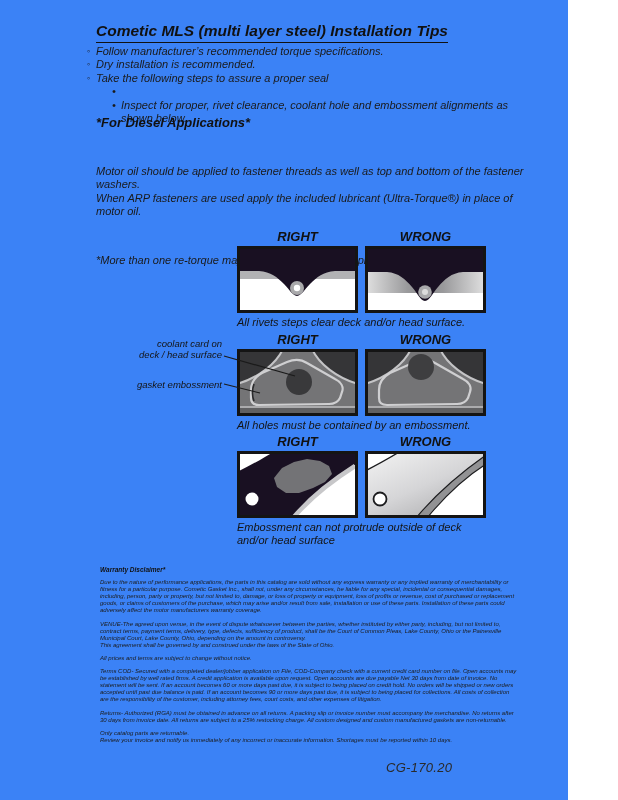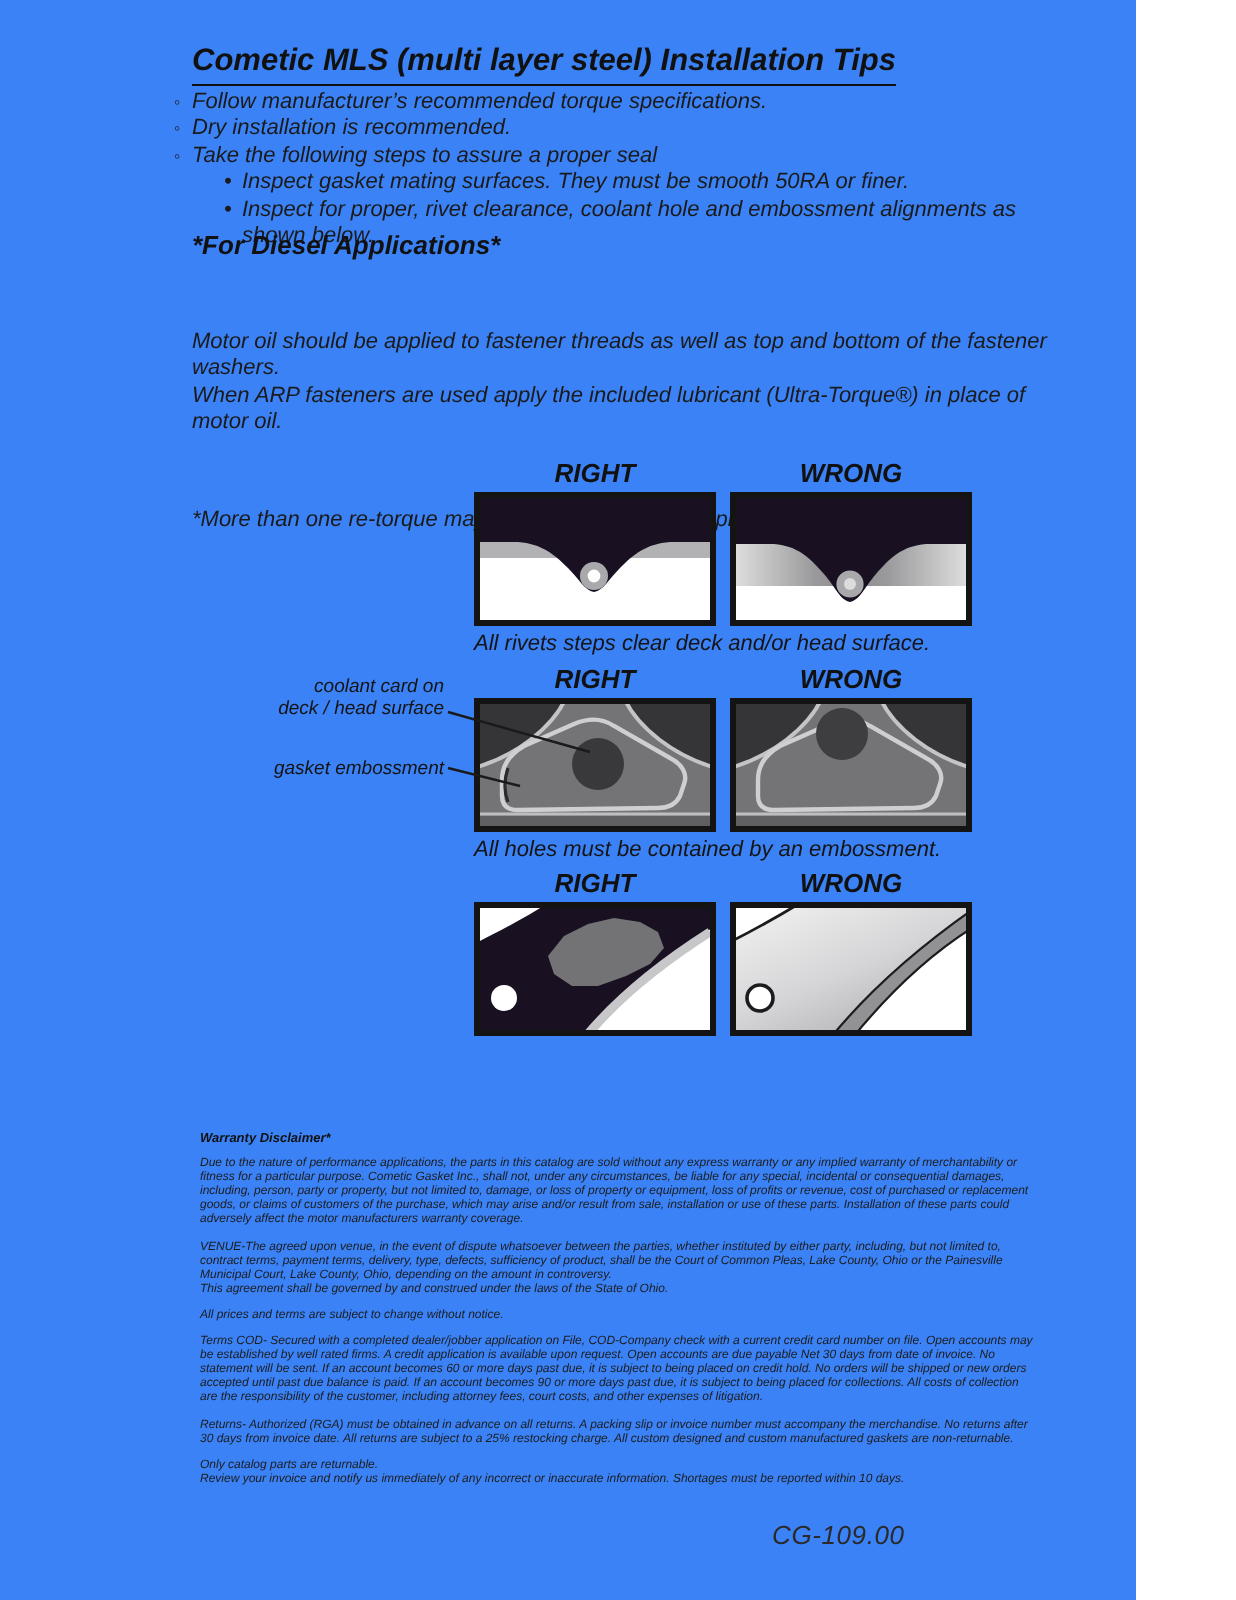--- a/index.html
+++ b/index.html
@@ -55,21 +55,20 @@
     <div class="bullet">
       <span class="mk">◦</span>
       <span>Dry installation is recommended.</span>
     </div>
     <div class="bullet">
       <span class="mk">◦</span>
       <span>Take the following steps to assure a proper seal</span>
     </div>
     <div class="bullet sub">
       <span class="mk">•</span>
-      <span>Inspect gasket mating surfaces.  They must be smooth 50RA or finer.</span>
     </div>
     <div class="bullet sub">
       <span class="mk">•</span>
       <span>Inspect for proper, rivet clearance, coolant hole and embossment alignments as shown below.</span>
     </div>
   </div>
 
   <div class="diesel">
     <h2>*For Diesel Applications*</h2>
     <p>Motor oil should be applied to fastener threads as well as top and bottom of the fastener washers.
@@ -178,20 +177,22 @@
               <stop offset="1" stop-color="#ababad"></stop>
           </linearGradient>
         </defs>
         <rect x="0" y="0" width="121" height="67" fill="#ffffff"></rect>
         <path d="M0,20 C14,13 26,6 36,0 L121,0 L121,9 C96,25 71,46 55,67 L0,67 Z" fill="url(#g3w)" stroke="#1c1c1e" stroke-width="1.4"></path>
         <path d="M121,4 C94,23 70,44 51,67 L62,67 C80,45 99,27 121,13 Z" fill="#929294" stroke="#1c1c1e" stroke-width="1.1"></path>
         <circle cx="15" cy="48" r="6.5" fill="#ffffff" stroke="#1c1c1e" stroke-width="1.8"></circle>
         <rect x="1.5" y="1.5" width="118" height="64" fill="none" stroke="#141414" stroke-width="3"></rect>
       </svg>
     </div>
+    <div class="fig-caption">Embossment can not protrude outside of deck
+and/or head surface</div>
   </div>
 
   <div class="warranty">
     <h3>Warranty Disclaimer*</h3>
     <p>Due to the nature of performance applications, the parts in this catalog are sold without any express warranty or any implied warranty of merchantability or
 fitness for a particular purpose.  Cometic Gasket Inc., shall not, under any circumstances, be liable for any special, incidental or consequential damages,
 including, person, party or property, but not limited to, damage, or loss of property or equipment, loss of profits or revenue, cost of purchased or replacement
 goods, or claims of customers of the purchase, which may arise and/or result from sale, installation or use of these parts.  Installation of these parts could
 adversely affect the motor manufacturers warranty coverage.</p>
     <p>VENUE-The agreed upon venue, in the event of dispute whatsoever between the parties, whether instituted by either party, including, but not limited to,
@@ -203,15 +204,15 @@
 be established by well rated firms.  A credit application is available upon request.  Open accounts are due payable Net 30 days from date of invoice.  No
 statement will be sent.  If an account becomes 60 or more days past due, it is subject to being placed on credit hold.  No orders will be shipped or new orders
 accepted until past due balance is paid.  If an account becomes 90 or more days past due, it is subject to being placed for collections.  All costs of collection
 are the responsibility of the customer, including attorney fees, court costs, and other expenses of litigation.</p>
     <p>Returns- Authorized (RGA) must be obtained in advance on all returns.  A packing slip or invoice number must accompany the merchandise.  No returns after
 30 days from invoice date.  All returns are subject to a 25% restocking charge.  All custom designed and custom manufactured gaskets are non-returnable.</p>
     <p>Only catalog parts are returnable.
 Review your invoice and notify us immediately of any incorrect or inaccurate information.  Shortages must be reported within 10 days.</p>
   </div>
 
-  <div class="pagenum">CG-109.00</div>
+  <div class="pagenum">CG-170.20</div>
 
 </div>
 
 </body></html>

